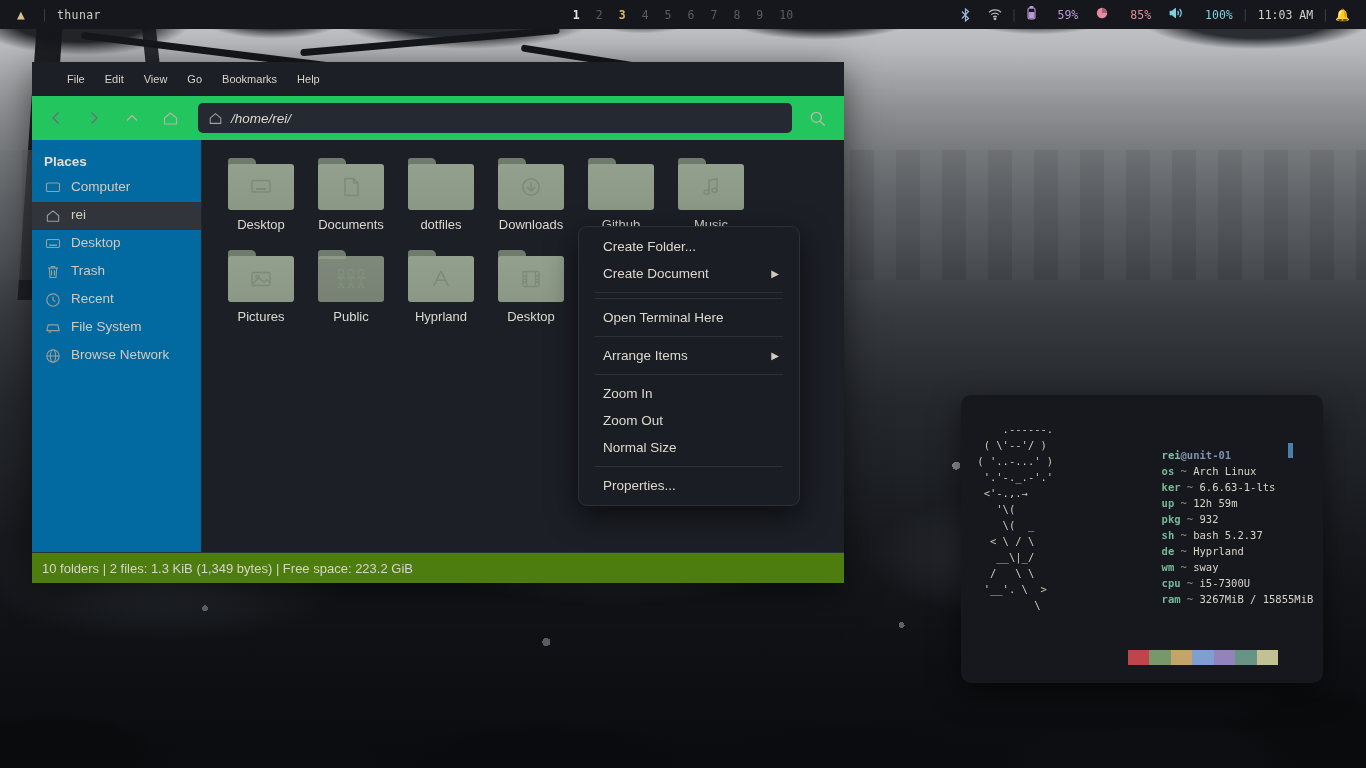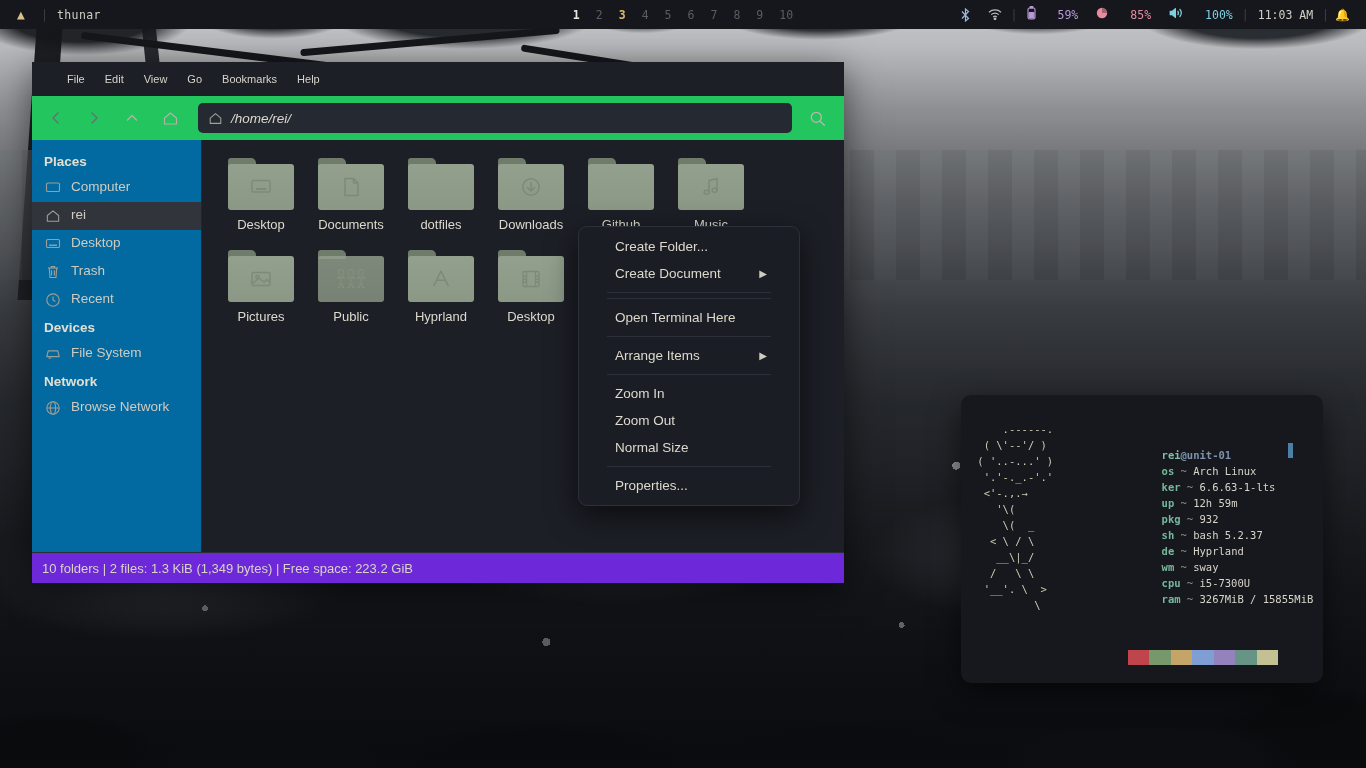--- a/index.html
+++ b/index.html
@@ -197,30 +197,30 @@
   }
   .folder .glyph {
     position:absolute; left:0; top:6px; width:66px; height:46px;
     display:flex; align-items:center; justify-content:center;
     color:#7c8a78;
   }
   .folder .glyph svg { display:block; }
   .fname { margin-top:7px; font-size:13px; color:#ddd9cd; text-align:center; white-space:nowrap; }
 
   #statusbar {
-    height:31px; background:#6d28d9; border-top:1px solid #2a2e36;
+    height:31px; background:#4d7c0f; border-top:1px solid #2a2e36;
     display:flex; align-items:center; padding-left:10px;
     font-size:13px; color:#d8d4c8;
   }
 
   
   #ctxmenu {
     position:absolute; left:578px; top:226px; width:222px;
     background:#1a1d23; border:1px solid #2c3038; border-radius:9px;
-    z-index:50; padding:6px 16px;
+    z-index:50; padding:6px 4px;
     box-shadow: 0 10px 30px rgba(0,0,0,.6);
     font-size:13.5px;
   }
   .ctx-item {
     display:flex; align-items:center; justify-content:space-between;
     padding:6px 16px 6px 20px; color:#ddd9cd;
   }
   .ctx-item.disabled { color:#6b6e75; }
   .ctx-item .arrow { color:#cfcbbf; font-size:10px; }
   .ctx-sep { height:1px; background:#2c3038; margin:5px 12px; }
@@ -442,32 +442,30 @@
       <div class="side-row">
         <span class="side-ico">
           <svg width="16" height="16" viewBox="0 0 16 16" fill="none" stroke="currentColor" stroke-width="1.15">
               <circle cx="8" cy="8" r="6.2"></circle>
               <path d="M8 4.4 V8 L10.4 9.6"></path>
             </svg>
         </span>
         <span>Recent</span>
       </div>
 
-      <div class="side-head">Devices</div>
       <div class="side-row">
         <span class="side-ico">
           <svg width="16" height="16" viewBox="0 0 16 16" fill="none" stroke="currentColor" stroke-width="1.15" stroke-linejoin="round">
               <path d="M3.2 4.8 H12.8 L14.2 10.6 H1.8 Z"></path>
               <path d="M3.6 12.1 H6.2"></path>
             </svg>
         </span>
         <span>File System</span>
       </div>
 
-      <div class="side-head">Network</div>
       <div class="side-row">
         <span class="side-ico">
           <svg width="16" height="16" viewBox="0 0 16 16" fill="none" stroke="currentColor" stroke-width="1.1">
               <circle cx="8" cy="8" r="6.2"></circle>
               <ellipse cx="8" cy="8" rx="2.6" ry="6.2"></ellipse>
               <path d="M1.9 8 H14.1"></path>
             </svg>
         </span>
         <span>Browse Network</span>
       </div>

